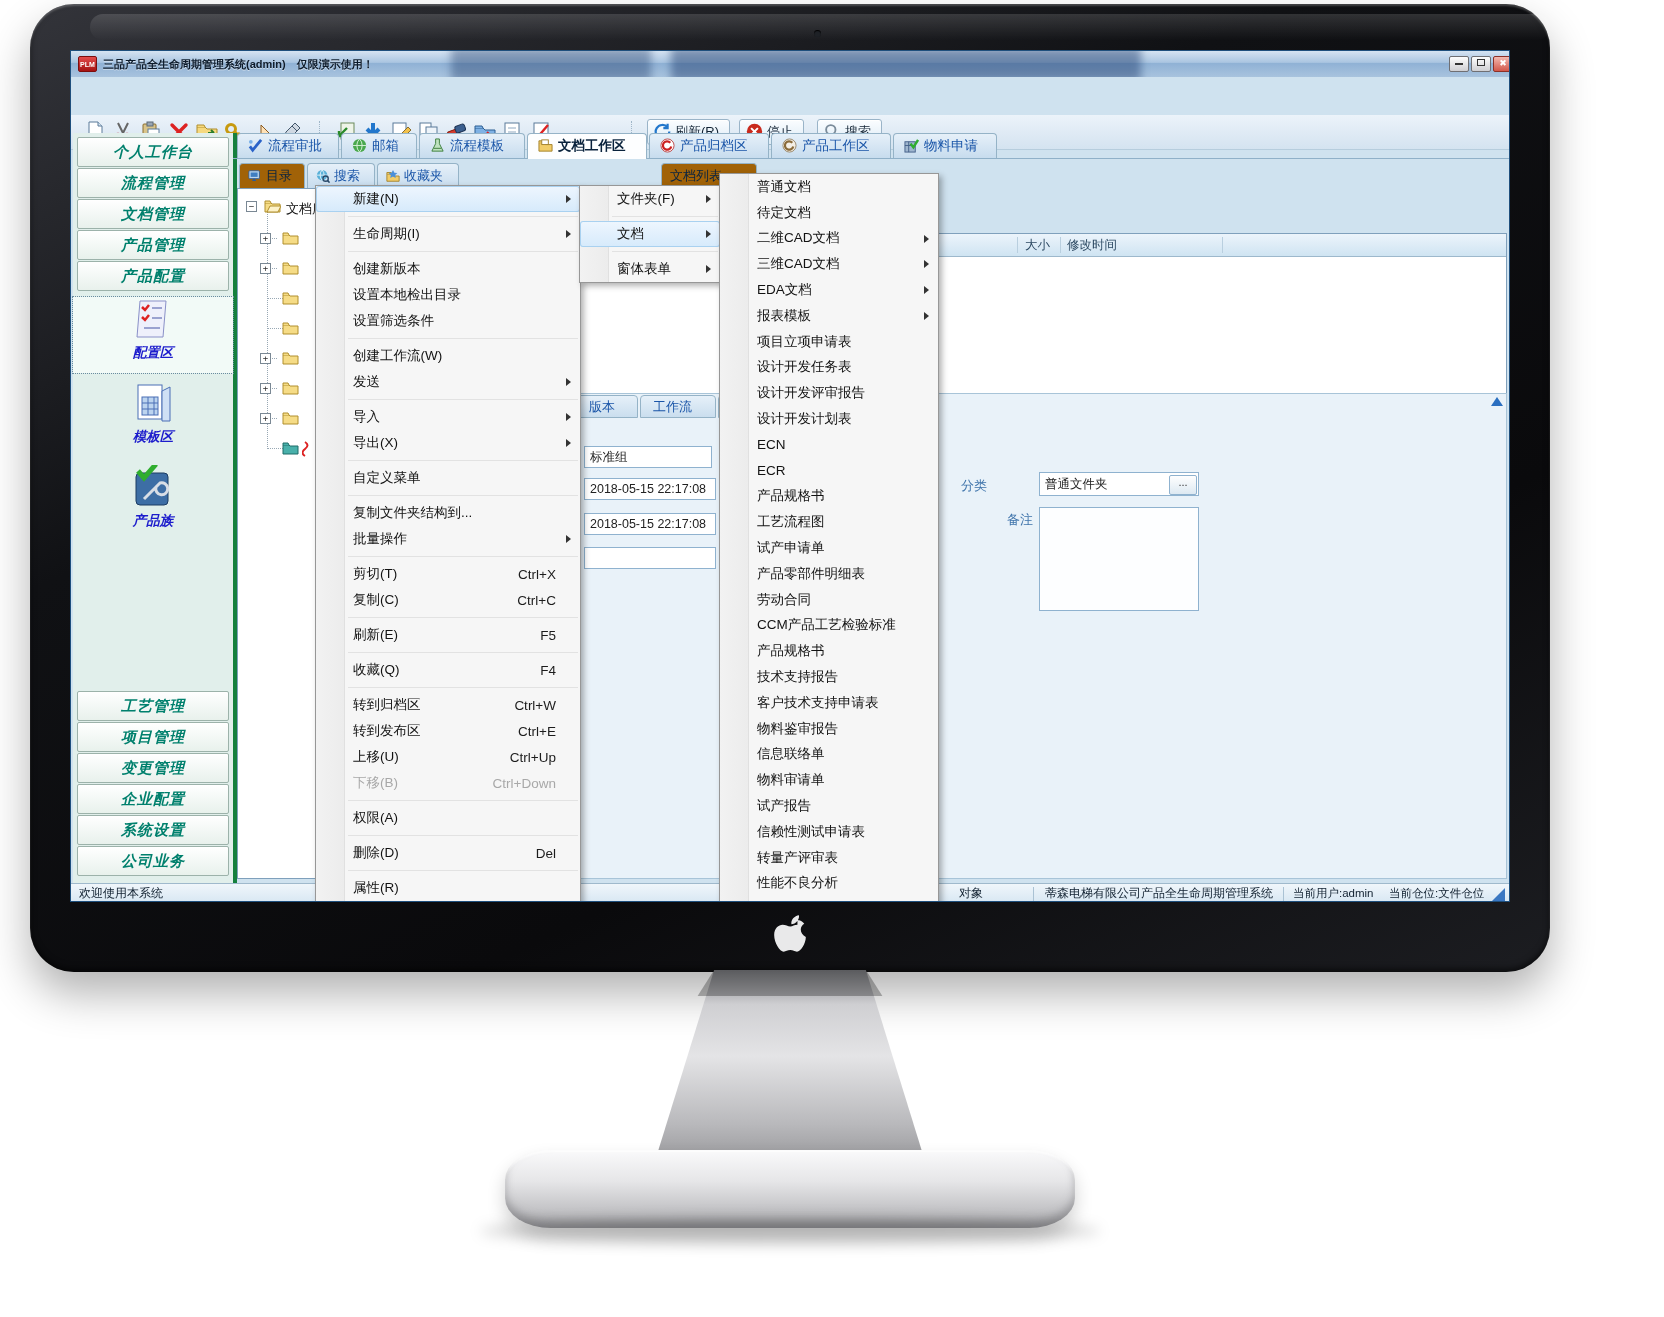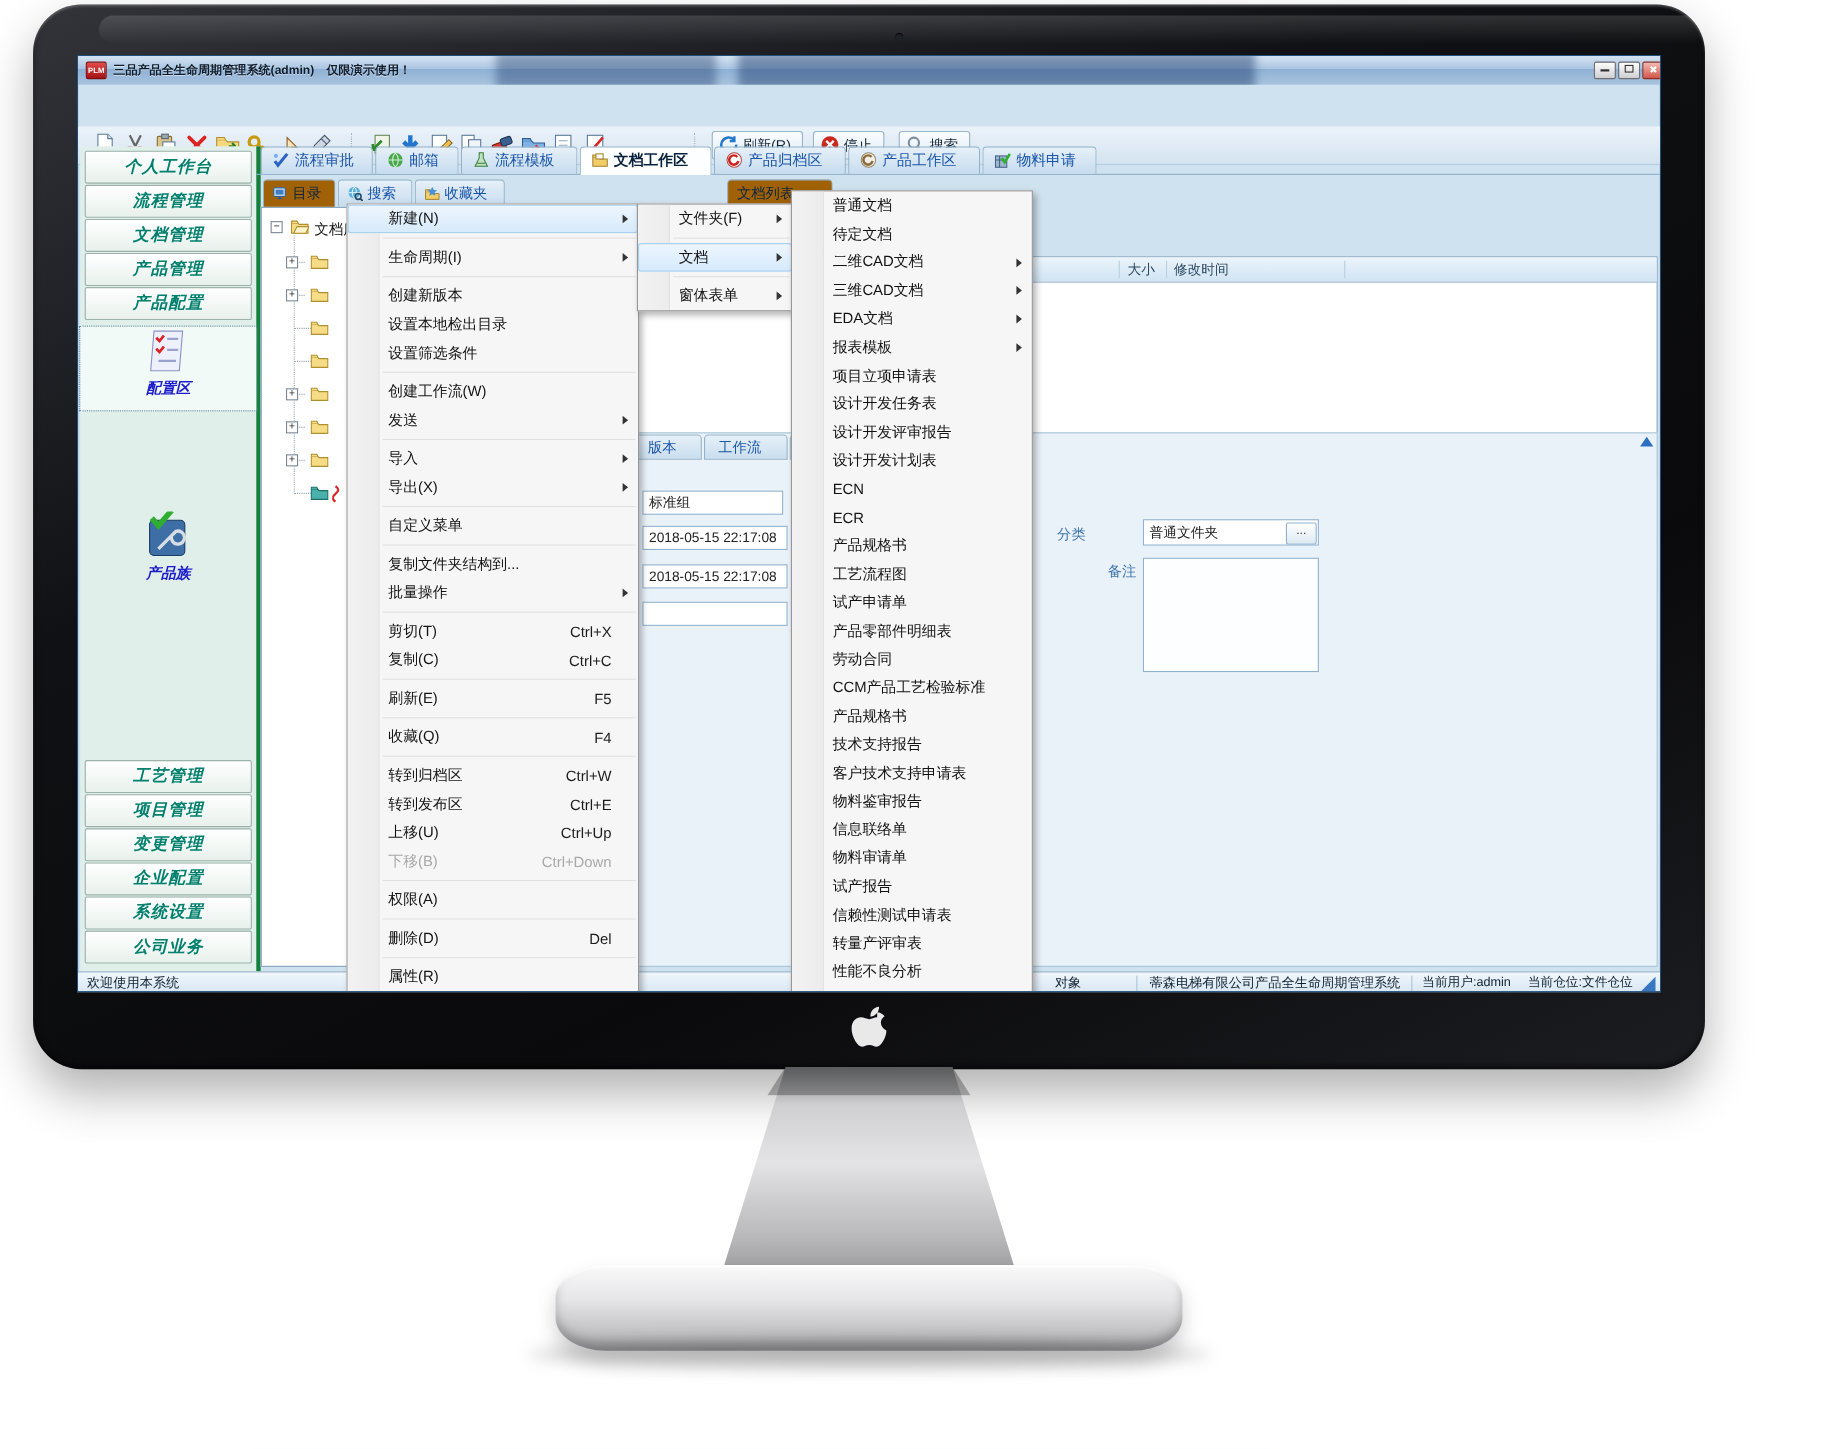--- a/index.html
+++ b/index.html
@@ -220,20 +220,29 @@
       <div class="sbtn" style="top:128px">产品配置</div>
 
       <div class="shortcut sel" style="top:164px;height:76px">
         <span class="icn"><svg viewBox="0 0 46 44">
               <path d="M10 4h26l-3 36H7z" fill="#eef0fb" stroke="#8a90c8"></path>
               <path d="M12 10l3 3 4-5" stroke="#d22" stroke-width="2.5" fill="none"></path>
               <path d="M12 20l3 3 4-5" stroke="#d22" stroke-width="2.5" fill="none"></path>
               <path d="M22 11h10M22 21h10M14 31h16" stroke="#9aa2d0" stroke-width="2"></path>
             </svg></span>
         <span class="lbl">配置区</span>
+      </div>
+      <div class="shortcut" style="top:248px;height:76px">
+        <span class="icn"><svg viewBox="0 0 46 44">
+              <rect x="8" y="4" width="24" height="34" fill="#fff" stroke="#4a6fb5"></rect>
+              <path d="M32 10l8-4v34h-8z" fill="#cfe0f5" stroke="#4a6fb5"></path>
+              <rect x="12" y="16" width="16" height="18" fill="#bcd4ef" stroke="#4a6fb5"></rect>
+              <path d="M12 22h16M12 28h16M18 16v18M24 16v18" stroke="#4a6fb5"></path>
+            </svg></span>
+        <span class="lbl">模板区</span>
       </div>
       <div class="shortcut" style="top:332px;height:76px">
         <span class="icn"><svg viewBox="0 0 46 44">
               <rect x="6" y="8" width="32" height="32" rx="4" fill="#3d6ea5" stroke="#1c3c63"></rect>
               <path d="M14 34l12-12m0 0a6 6 0 104-4l-2 2z" stroke="#d8dee6" stroke-width="3" fill="none"></path>
               <path d="M8 6l6 7 12-14" stroke="#2fae2f" stroke-width="5" fill="none"></path>
             </svg></span>
         <span class="lbl">产品族</span>
       </div>
 

